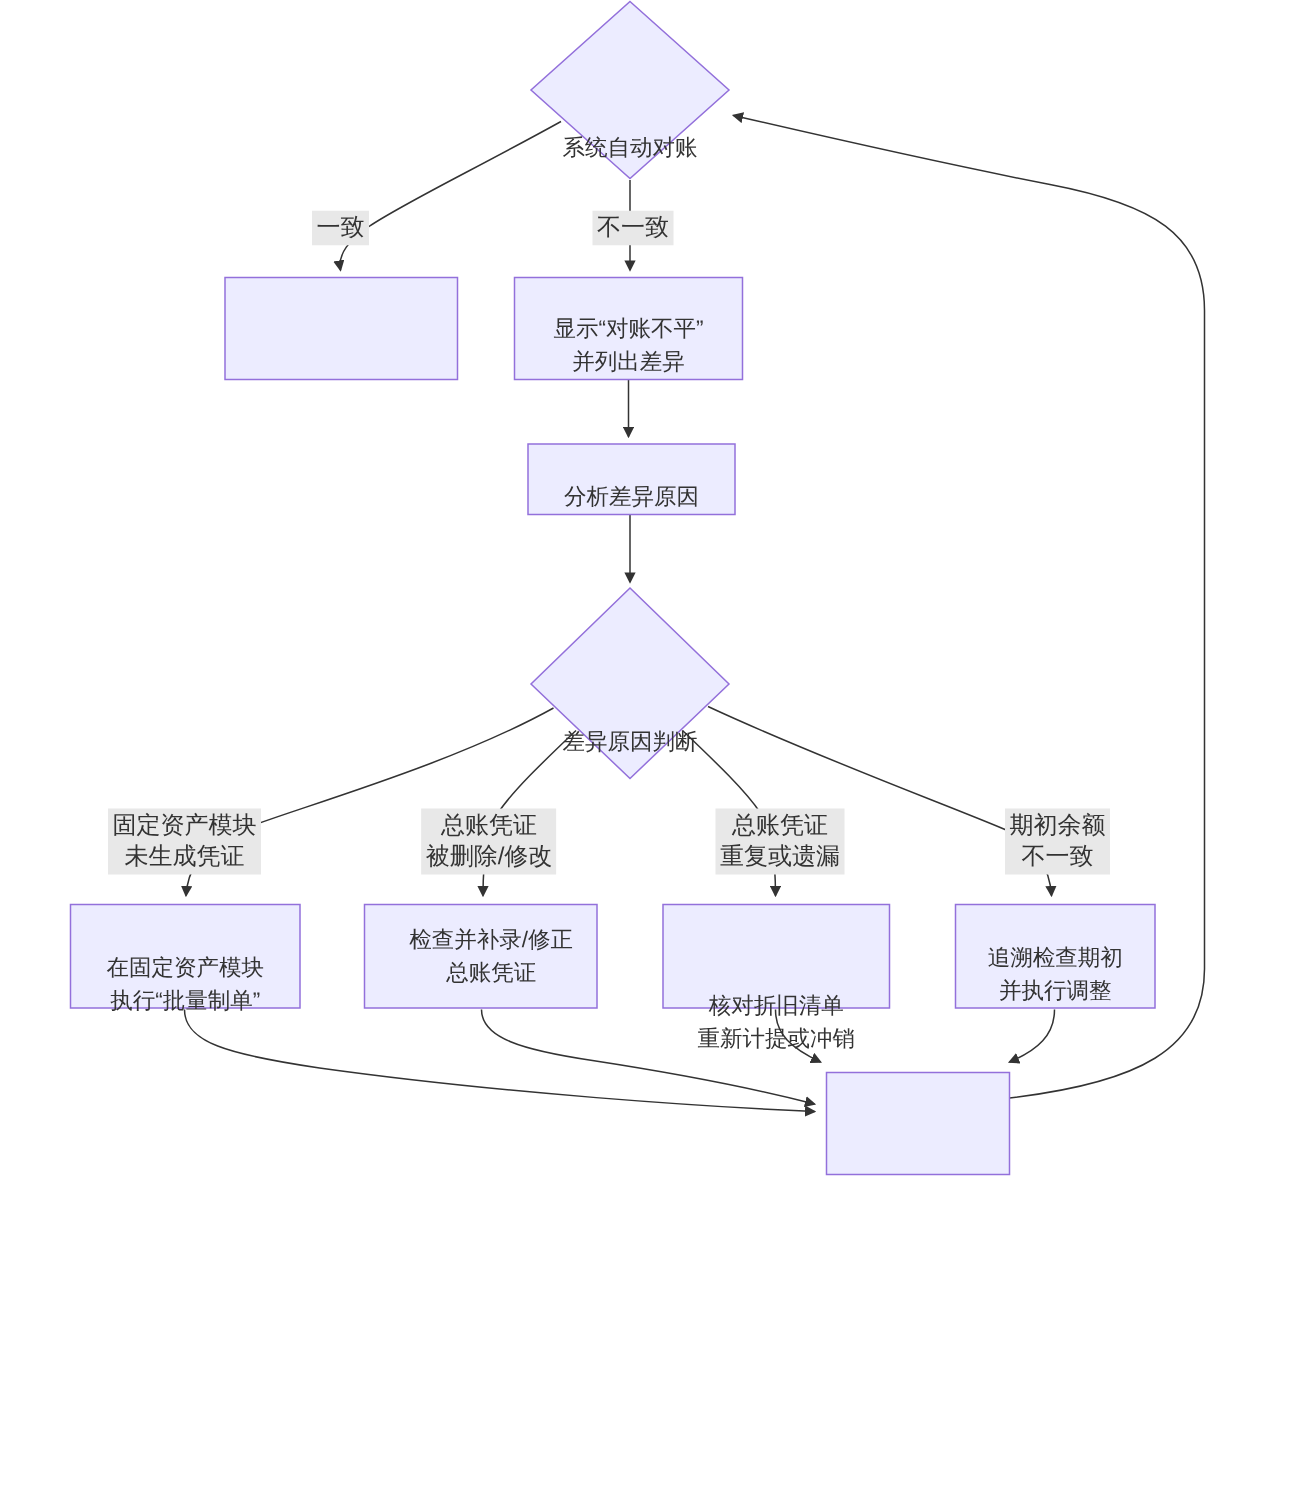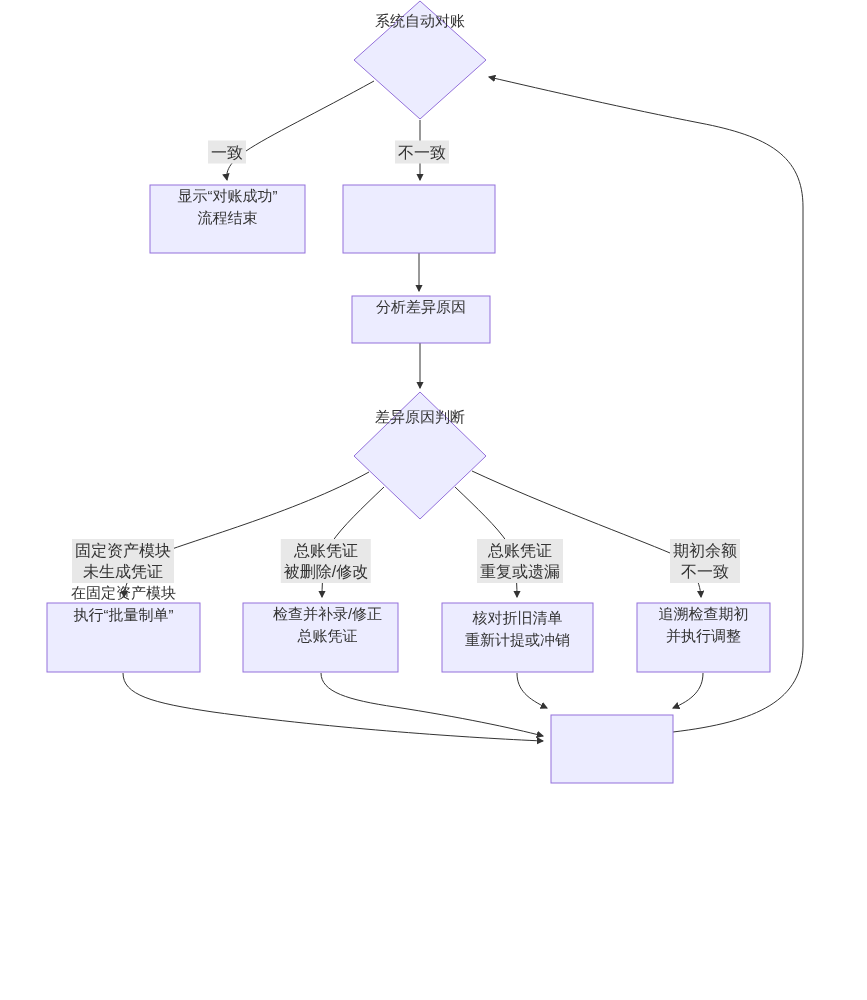--- a/index.html
+++ b/index.html
@@ -9,21 +9,21 @@
     background:#ffffff;
     font-family:"Liberation Sans","DejaVu Sans",sans-serif;
     color:#333333;
     overflow:hidden;
   }
   #edges-svg{position:absolute;left:0;top:0;width:867px;height:1000px;}
   .node-shape{fill:#ECECFF;stroke:#9370DB;stroke-width:1px;}
   .edge-path{fill:none;stroke:#333333;stroke-width:1px;}
   .node-label{
     position:absolute;
-    display:flex;flex-direction:column;align-items:center;justify-content:flex-start;
+    display:flex;flex-direction:column;align-items:center;justify-content:flex-end;
     text-align:center;
     font-size:15px;line-height:22px;color:#333333;
   }
   .edge-label{
     position:absolute;
     transform:translate(-50%,-50%);
     background:#e8e8e8;
     padding:1px 3px;
     text-align:center;
     font-size:16px;line-height:21px;color:#333333;
@@ -65,45 +65,45 @@
     <rect class="node-shape" x="243" y="603" width="155" height="69"></rect>
     <rect class="node-shape" x="442" y="603" width="151" height="69"></rect>
     <rect class="node-shape" x="637" y="603" width="133" height="69"></rect>
     <rect class="node-shape" x="551" y="715" width="122" height="68"></rect>
   </svg>
 
   <div class="node-label" style="left:354px;top:10px;width:132px;height:100px">
     <div>系统自动对账</div>
   </div>
 
-  <div class="node-label" style="left:150px;top:185px;width:155px;height:68px">
-    <div>显示“对账成功”</div>
-    <div>流程结束</div>
+
+  <div class="node-label" style="left:343px;top:185px;width:152px;height:68px">
+    <div>显示“对账不平”</div>
+    <div>并列出差异</div>
   </div>
-
 
   <div class="node-label" style="left:354px;top:406px;width:132px;height:100px">
     <div>差异原因判断</div>
   </div>
 
   <div class="node-label" style="left:352px;top:296px;width:138px;height:47px">
     <div>分析差异原因</div>
   </div>
 
-  <div class="node-label" style="left:47px;top:582px;width:153px;height:69px">
+  <div class="node-label" style="left:47px;top:610px;width:153px;height:69px">
     <div>在固定资产模块</div>
     <div>执行“批量制单”</div>
   </div>
 
   <div class="node-label" style="left:250px;top:603px;width:155px;height:57px">
     <div>检查并补录/修正</div>
     <div>总账凭证</div>
   </div>
 
-  <div class="node-label" style="left:442px;top:607px;width:151px;height:80px">
+  <div class="node-label" style="left:442px;top:624px;width:151px;height:80px">
     <div>核对折旧清单</div>
     <div>重新计提或冲销</div>
   </div>
 
   <div class="node-label" style="left:637px;top:603px;width:133px;height:69px">
     <div>追溯检查期初</div>
     <div>并执行调整</div>
   </div>
 
 

